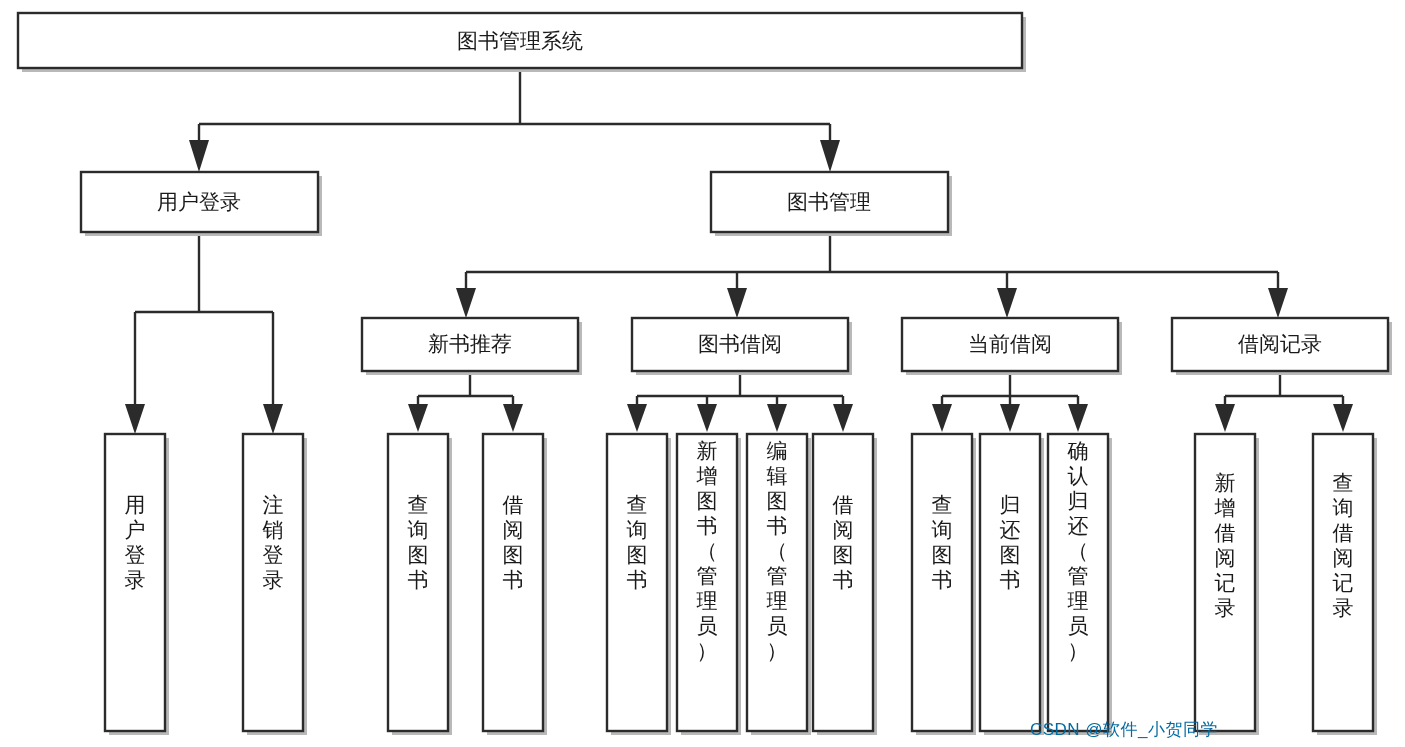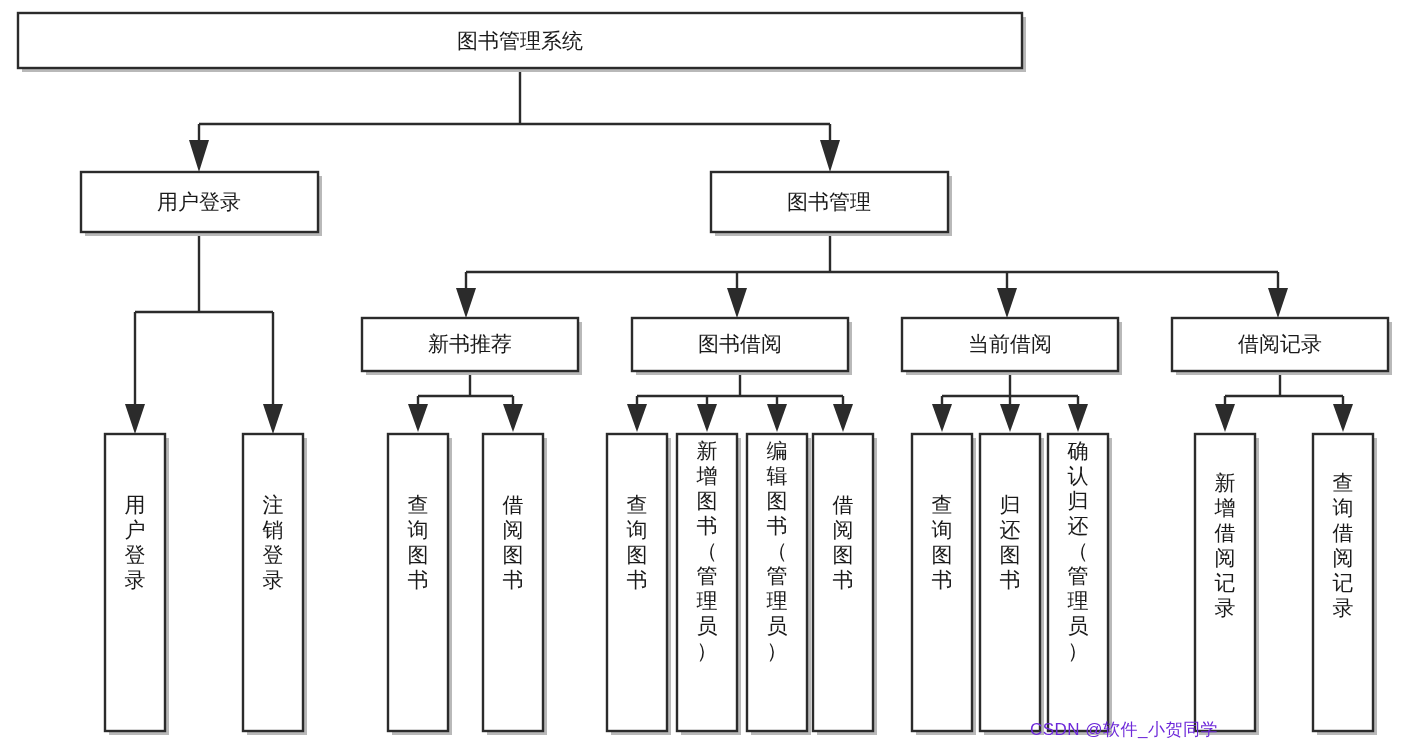--- a/index.html
+++ b/index.html
@@ -55,21 +55,21 @@
     font-size: 21px;
     fill: #1a1a1a;
     text-anchor: middle;
   }
   .watermark-text {
     position: absolute;
     right: 14px;
     bottom: 6px;
     font-family: "Liberation Sans", "DejaVu Sans", sans-serif;
     font-size: 17px;
-    color: #6d28d9;
+    color: #0369a1;
     letter-spacing: 0.5px;
     white-space: nowrap;
     user-select: none;
   }
 </style>
 </head>
 <body>
 
 <div id="diagram-root">
 

